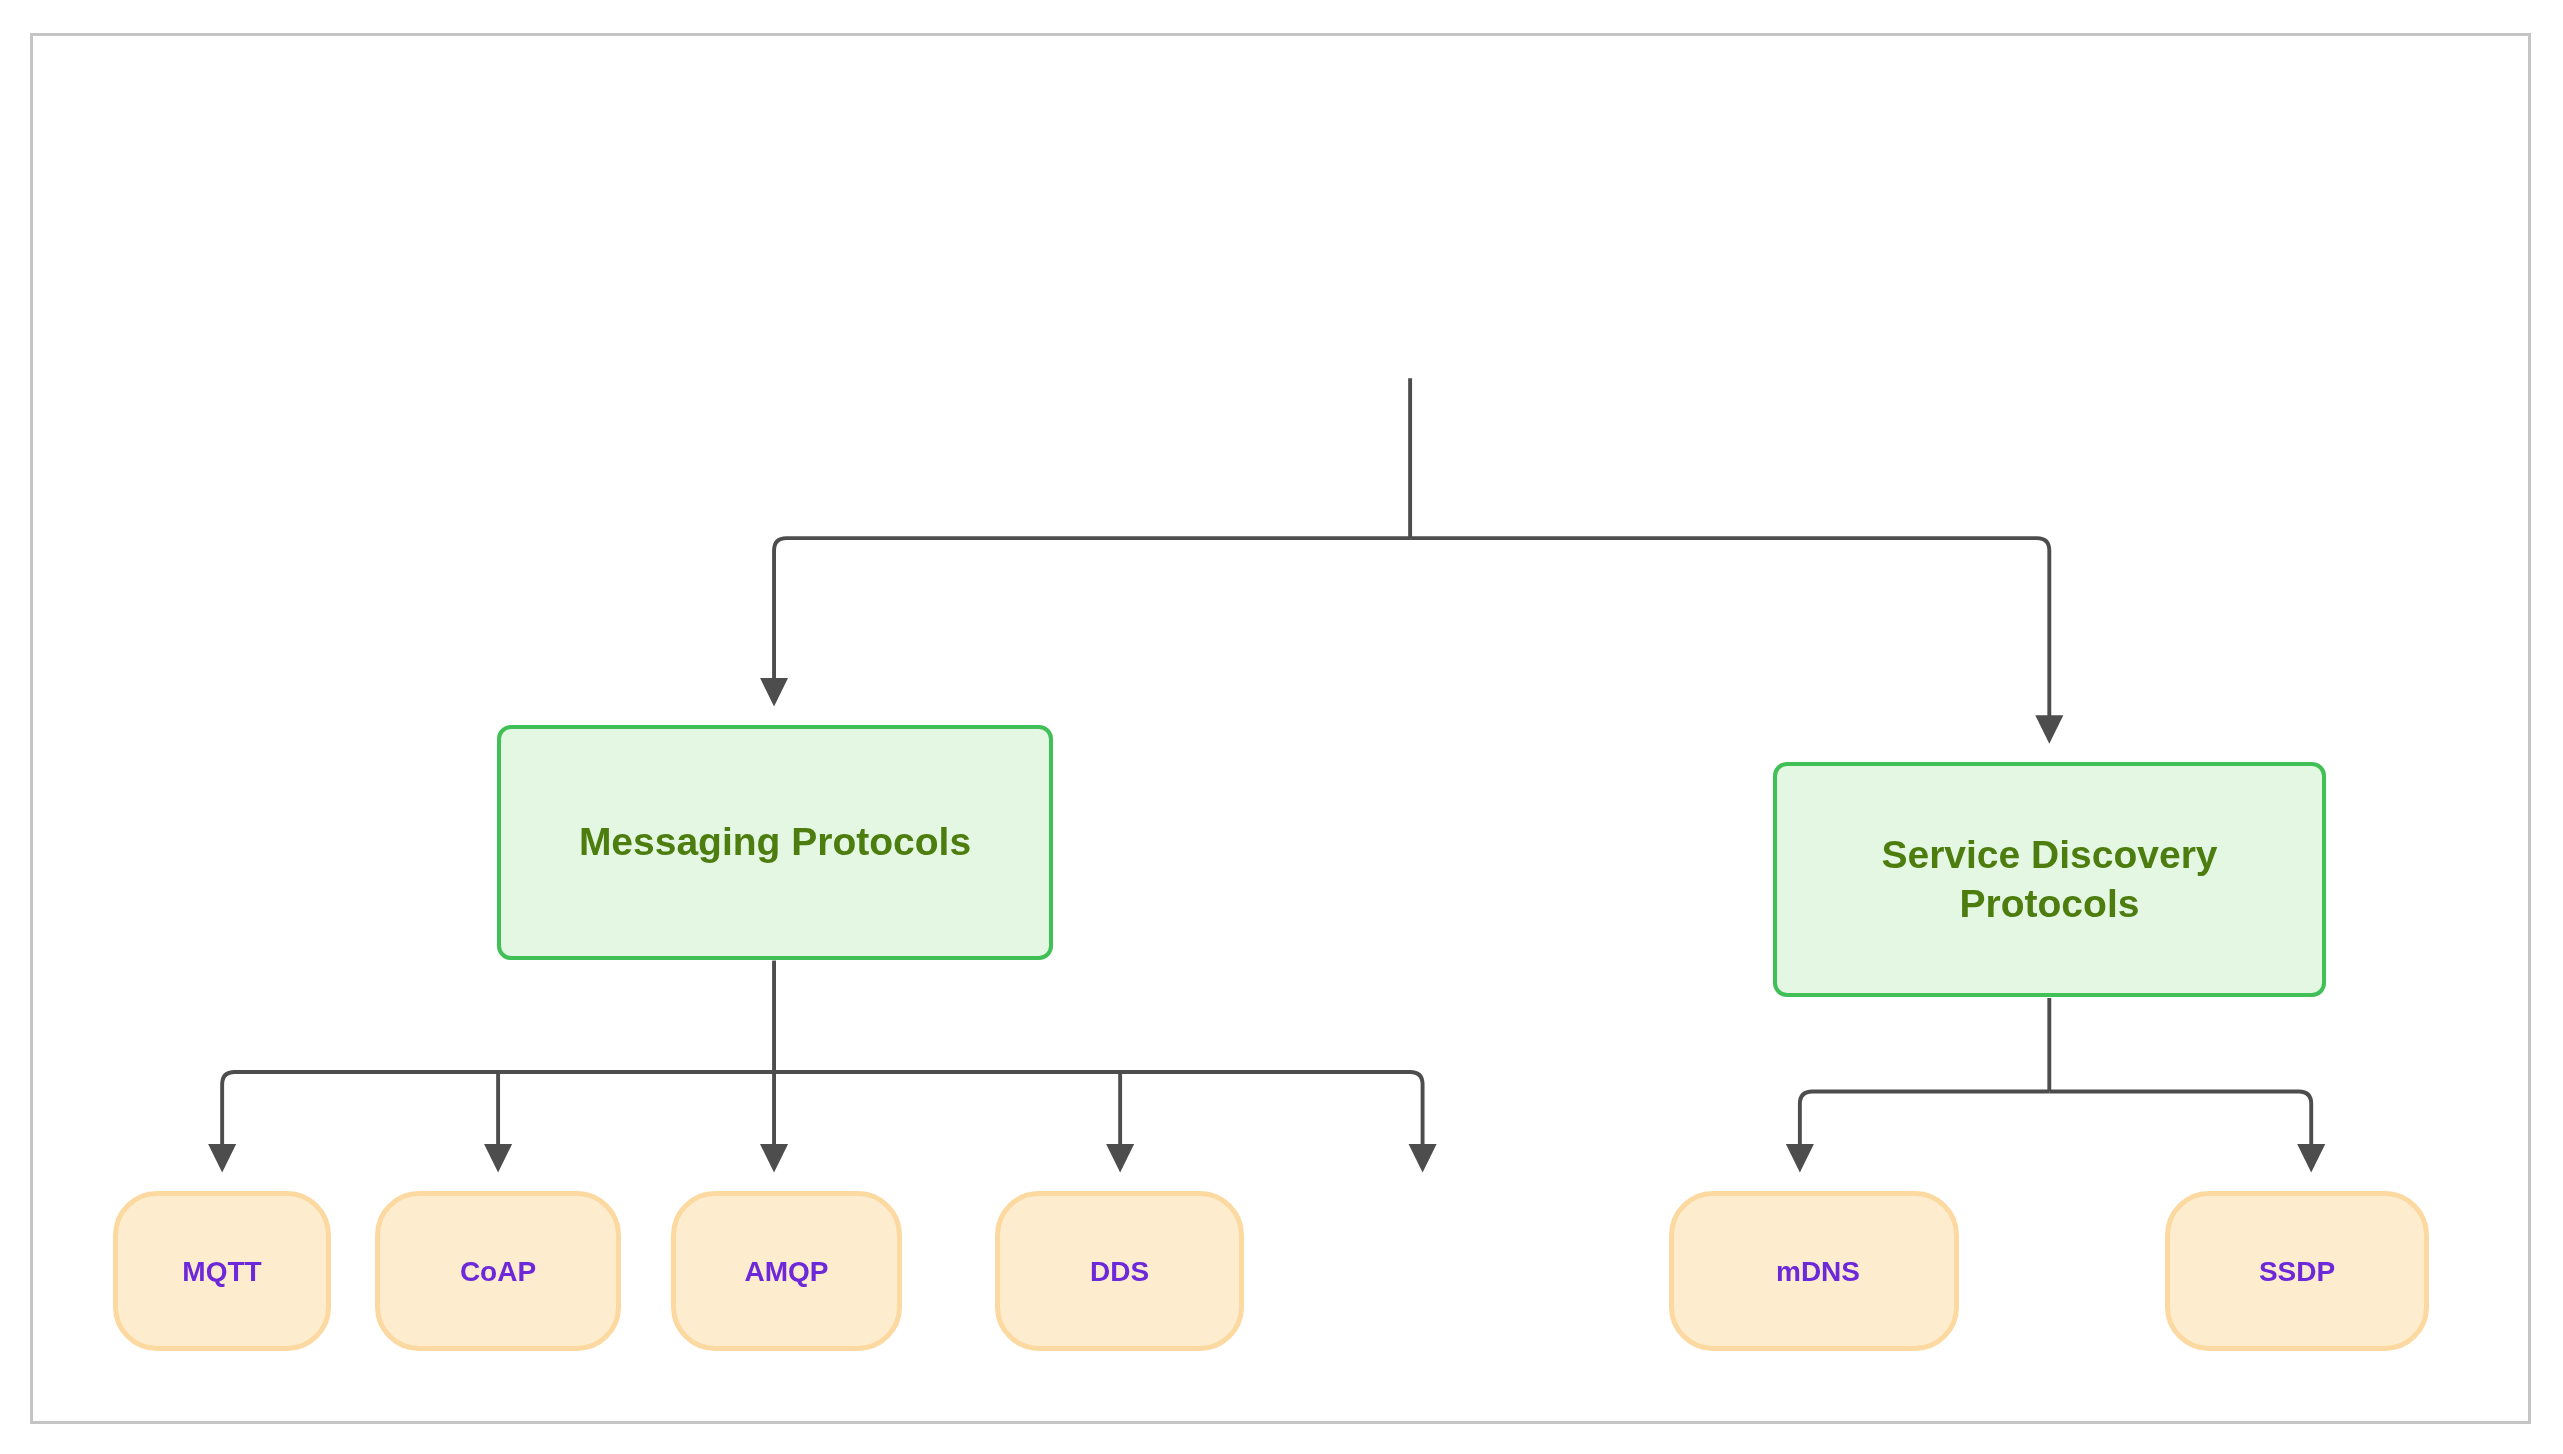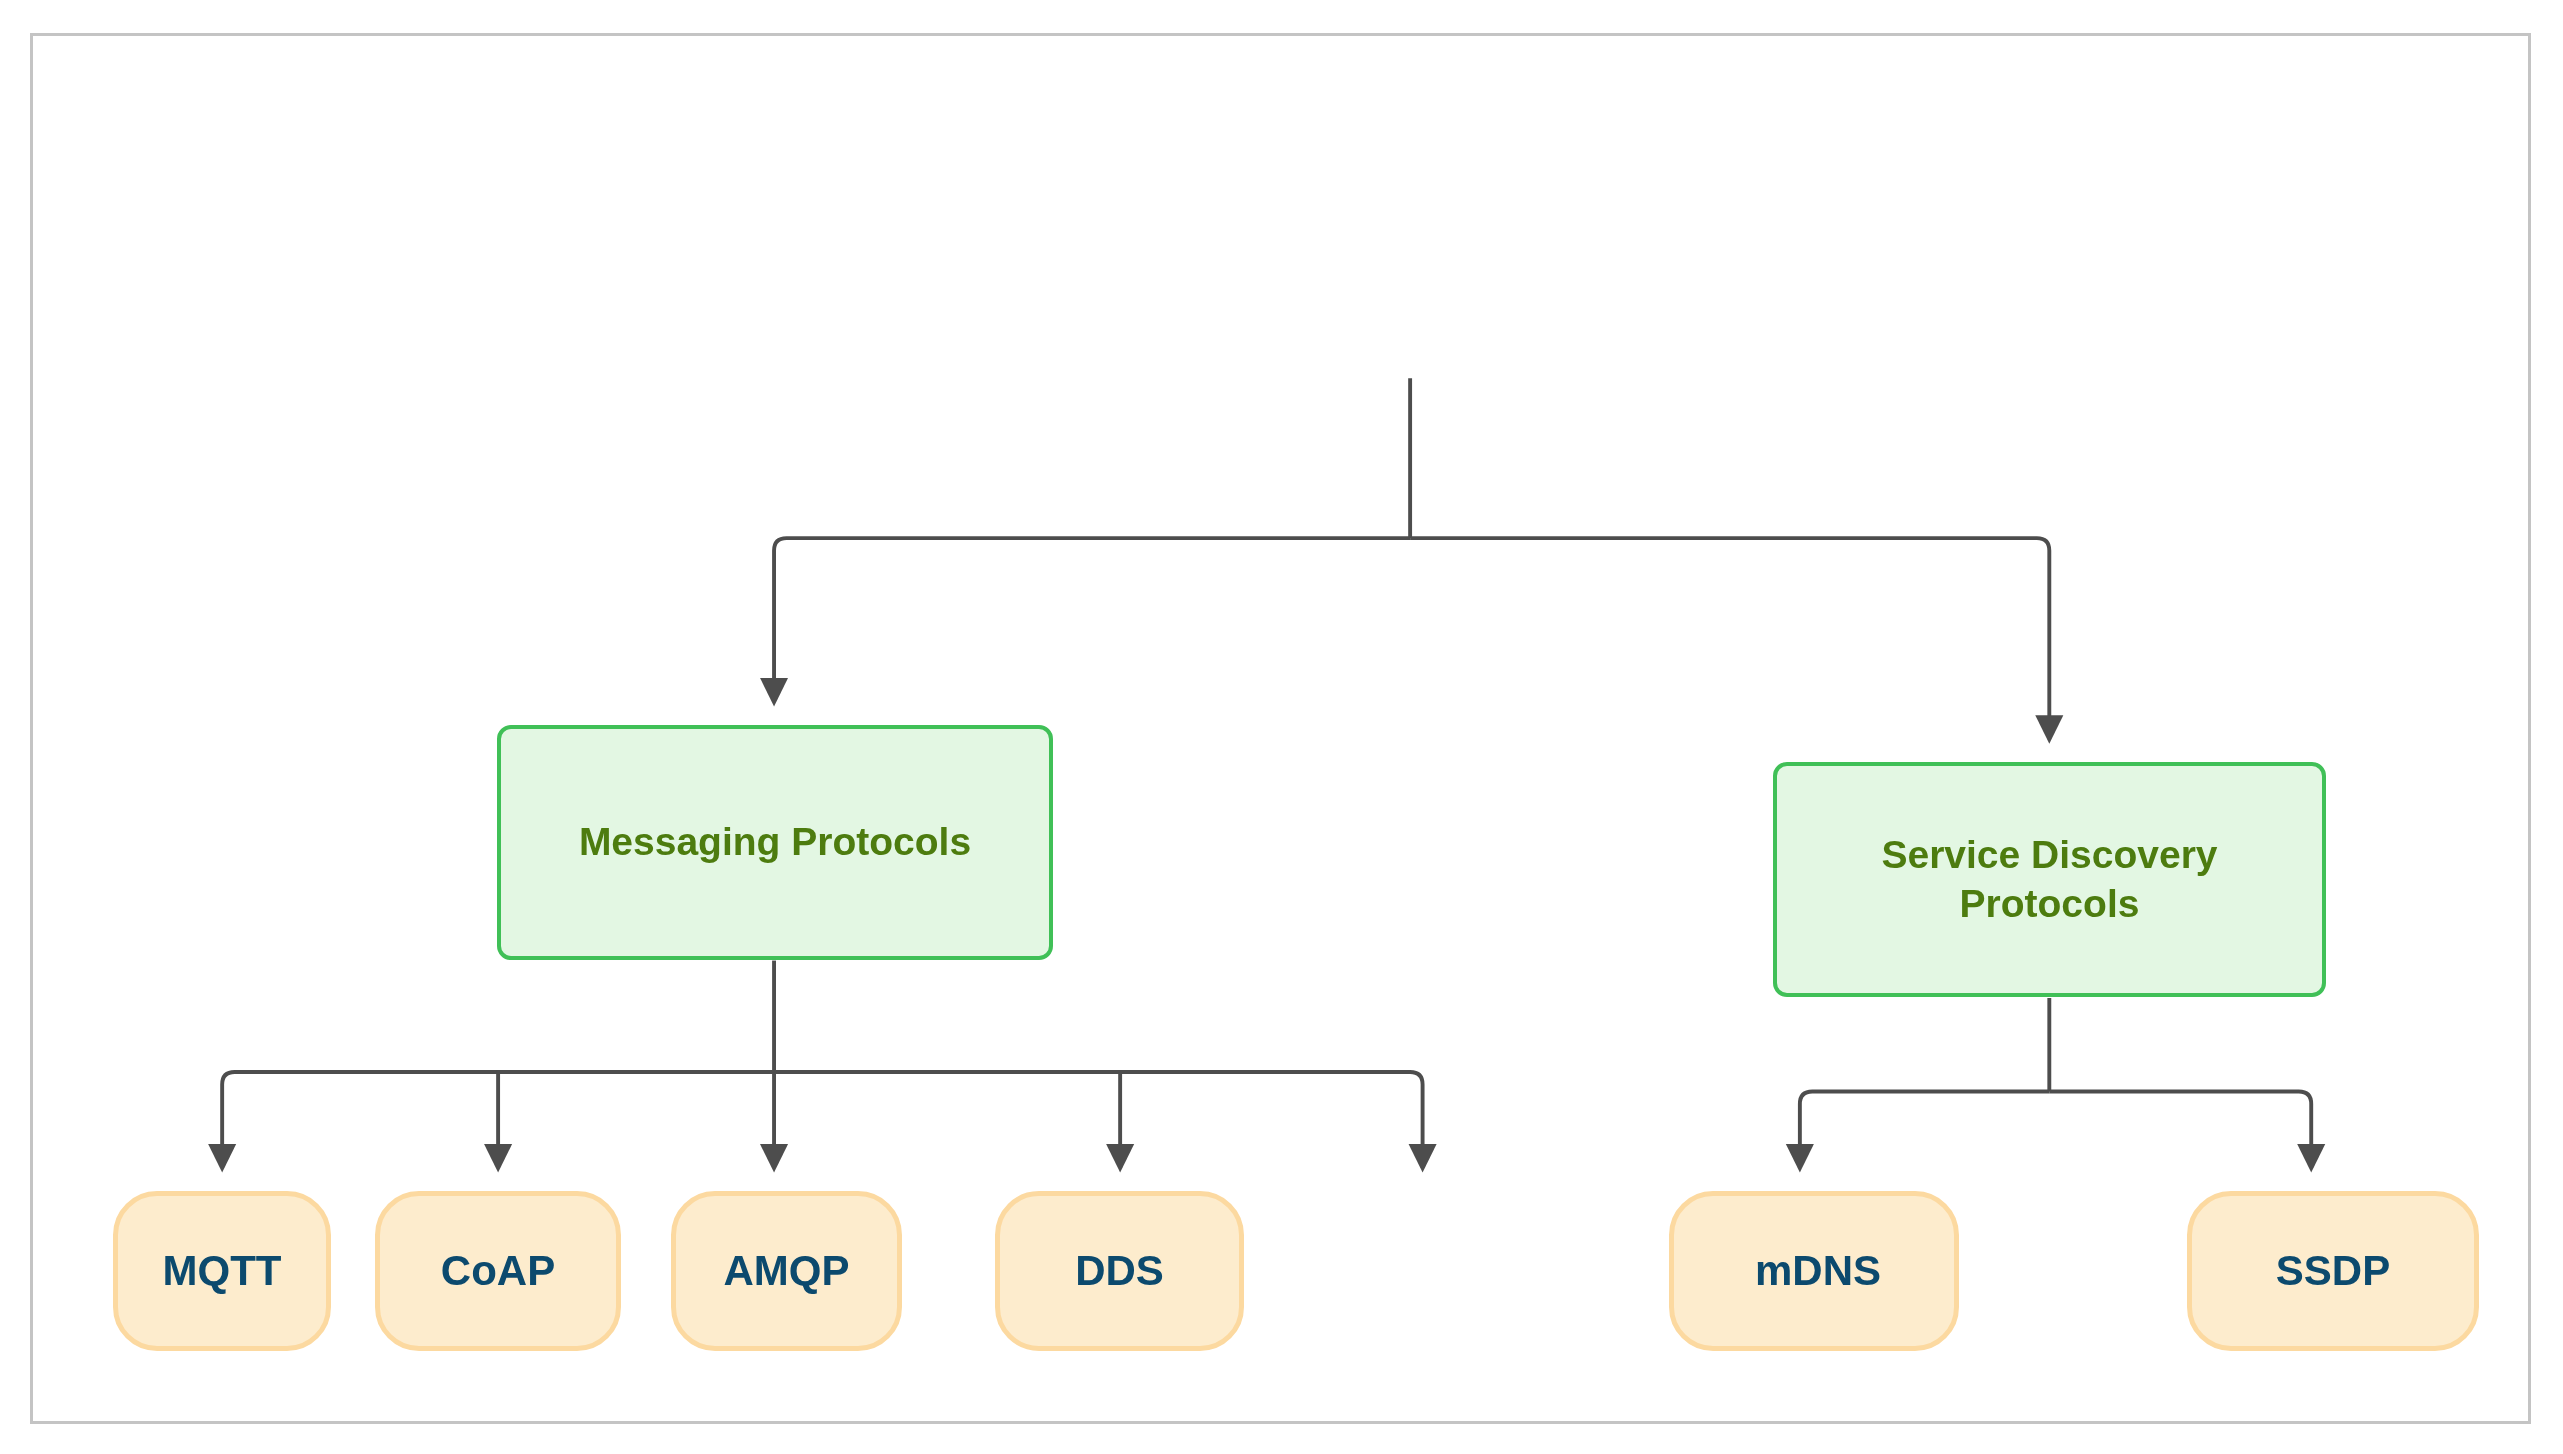--- a/index.html
+++ b/index.html
@@ -78,22 +78,22 @@
     color: #4d7c0f;
     font-size: 39px;
     font-weight: bold;
   }
 
   
   .node--leaf {
     background: #fdeccd;
     border: 5.5px solid #fcd9a0;
     border-radius: 44px;
-    color: #0c4a6e;
-    font-size: 42px;
+    color: #6d28d9;
+    font-size: 28px;
     font-weight: bold;
   }
 </style>
 </head>
 <body>
 
 <div id="canvas">
 
   <div id="diagram-frame"></div>
 
@@ -150,18 +150,18 @@
 
   <div class="node node--leaf" style="left:995px; top:1191px; width:249px; height:160px;">
     <span class="node-label">DDS</span>
   </div>
 
 
   <div class="node node--leaf" style="left:1669px; top:1191px; width:290px; height:160px;padding-left:8px;">
     <span class="node-label">mDNS</span>
   </div>
 
-  <div class="node node--leaf" style="left:2165px; top:1191px; width:292px; height:160px;margin-left:22px;">
+  <div class="node node--leaf" style="left:2165px; top:1191px; width:264px; height:160px;">
     <span class="node-label">SSDP</span>
   </div>
 
 </div>
 
 
 </body></html>

